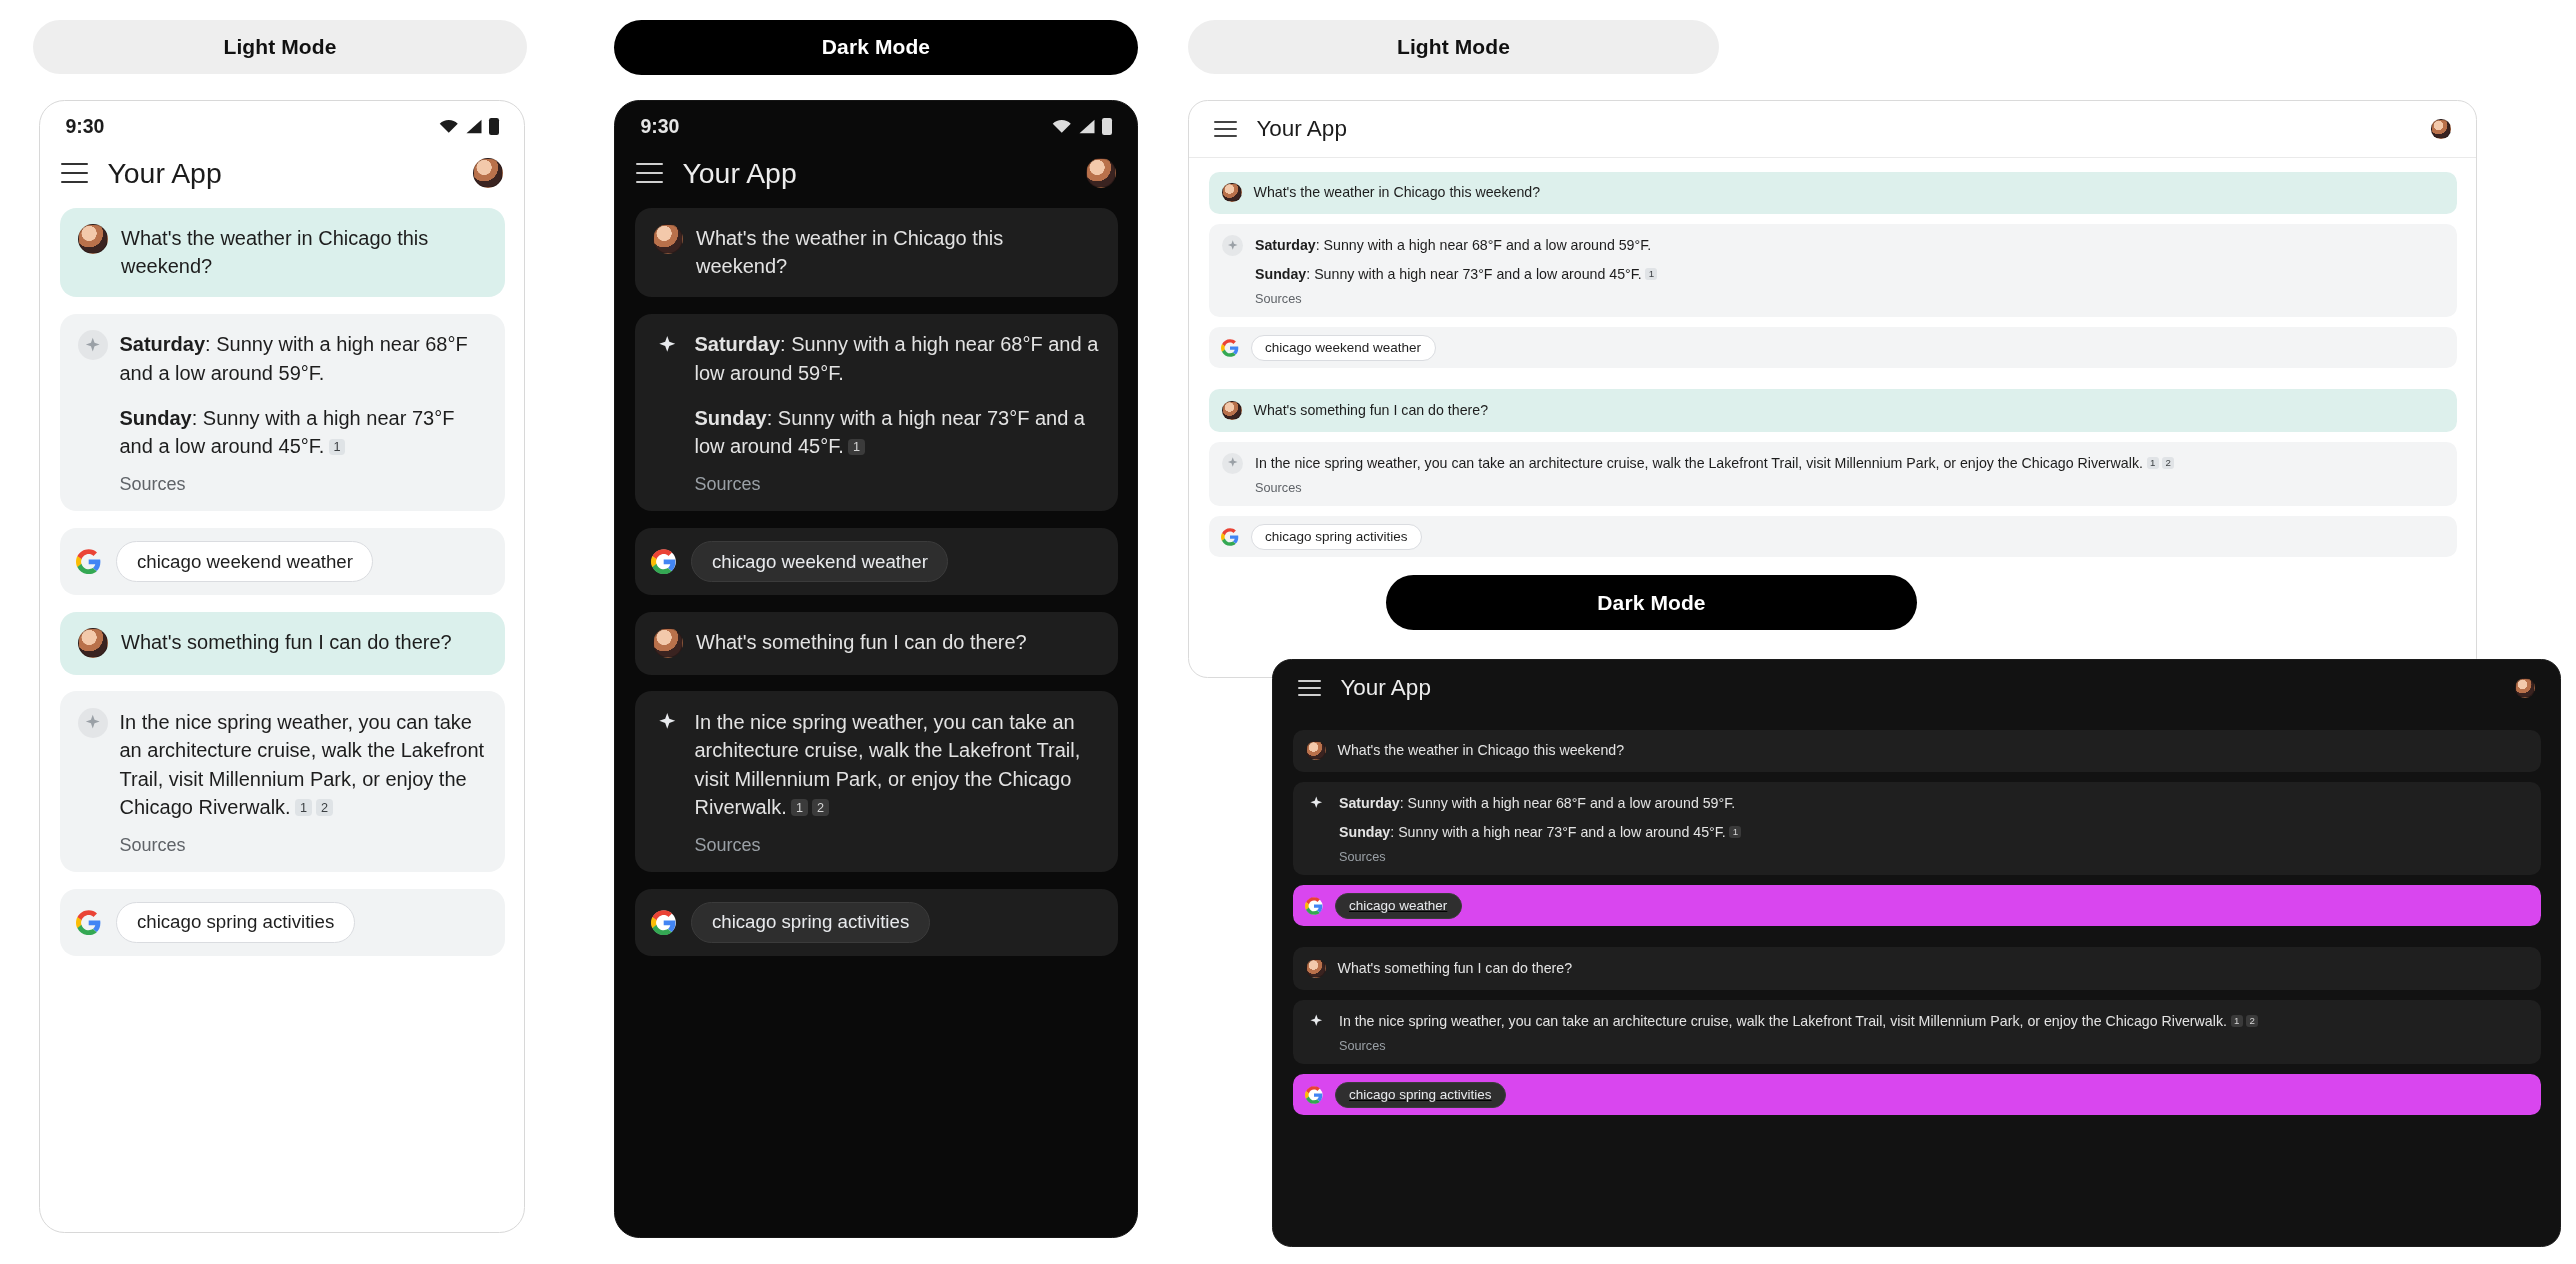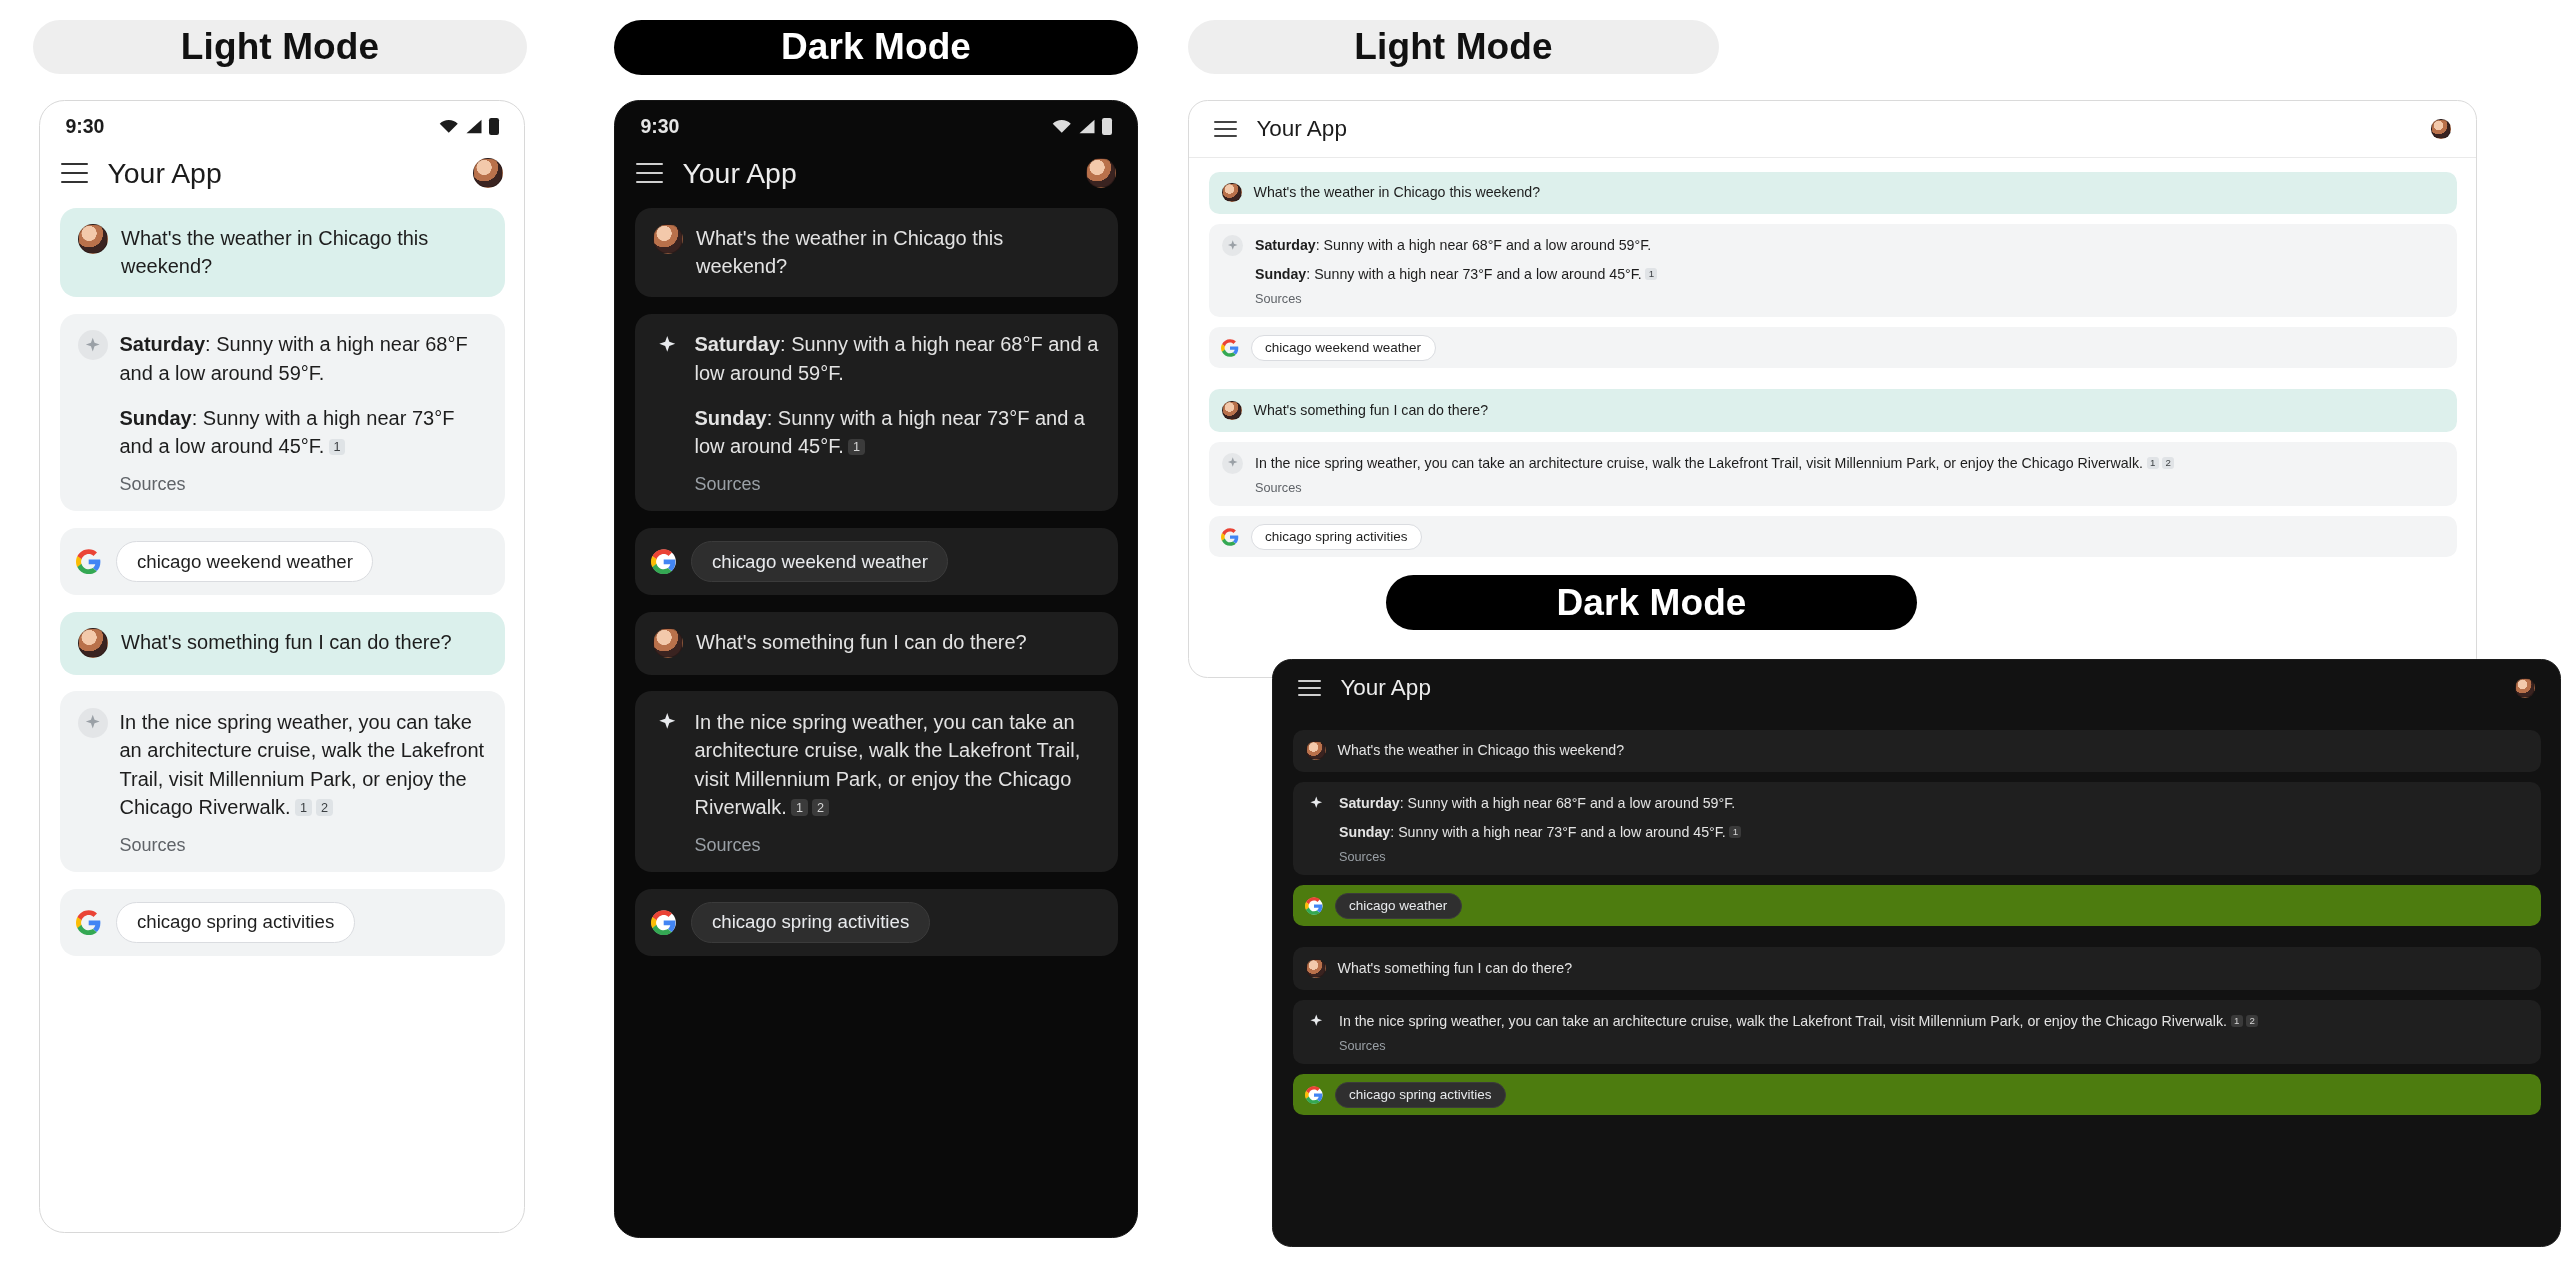--- a/index.html
+++ b/index.html
@@ -10,21 +10,21 @@
     font-family: "Liberation Sans", sans-serif;
     overflow: hidden;
   }
   .stage { position: relative; width: 2576px; height: 1265px; background: #fff; }
 
   
   .mode-pill {
     position: absolute;
     display: flex; align-items: center; justify-content: center;
     border-radius: 748px;
-    font-size: 37px; font-weight: 700;
+    font-size: 21px; font-weight: 700;
     letter-spacing: 0.1px;
   }
   .mode-pill.light { background: #eeeeee; color: #111111; }
   .mode-pill.dark  { background: #000000; color: #ffffff; }
 
   #pill-a { left: 33px;  top: 19.5px;  width: 494px; height: 54px; }
   #pill-b { left: 614px; top: 19.5px;  width: 524px; height: 55px; }
   #pill-c { left: 1188px;top: 19.5px;  width: 531px; height: 54px; }
   #pill-d { left: 1386px;top: 575px; width: 531px; height: 55px; z-index: 40; }
 
@@ -142,21 +142,21 @@
   .w-spark.light { background: #e5e7e9; color: #9aa0a6; }
   .w-spark.dark  { background: transparent; color: #e8eaed; }
   .w-sources { font-size: 12.7px; margin-top: 7.5px; }
   .light .w-sources { color: #5f6368; }
   .dark  .w-sources { color: #9aa0a6; }
   .w-cite { display: inline-flex; align-items: center; justify-content: center; min-width: 12px; height: 12px; padding: 0 3px; margin-left: 3.7px; border-radius: 3px; font-size: 9.7px; vertical-align: 1.5px; }
   .light .w-cite { background: #e0e3e6; color: #3c4043; }
   .dark  .w-cite { background: #3a3a3a; color: #d6d6d6; }
   .w-search { border-radius: 10.5px; display: flex; align-items: center; gap: 12px; padding: 7.5px 12px; }
   .w-search.light { background: #f3f4f5; }
-  .w-search.dark  { background: #4d7c0f; }
+  .w-search.dark  { background: #d946ef; text-decoration: underline; }
   .w-gicon { width: 18px; height: 18px; flex: none; }
   .w-chip { border-radius: 748px; padding: 4.5px 13.5px; font-size: 13.5px; }
   .w-chip.light { background: #fff; color: #1f1f1f; border: 0.7px solid #dadce0; }
   .w-chip.dark  { background: #2f2f2f; color: #e8eaed; border: 0.7px solid #3b3b3b; }
   .ai-inner { display: flex; gap: 12px; align-items: flex-start; width: 100%; }
 </style>
 </head>
 <body>
 
 <div class="stage">

